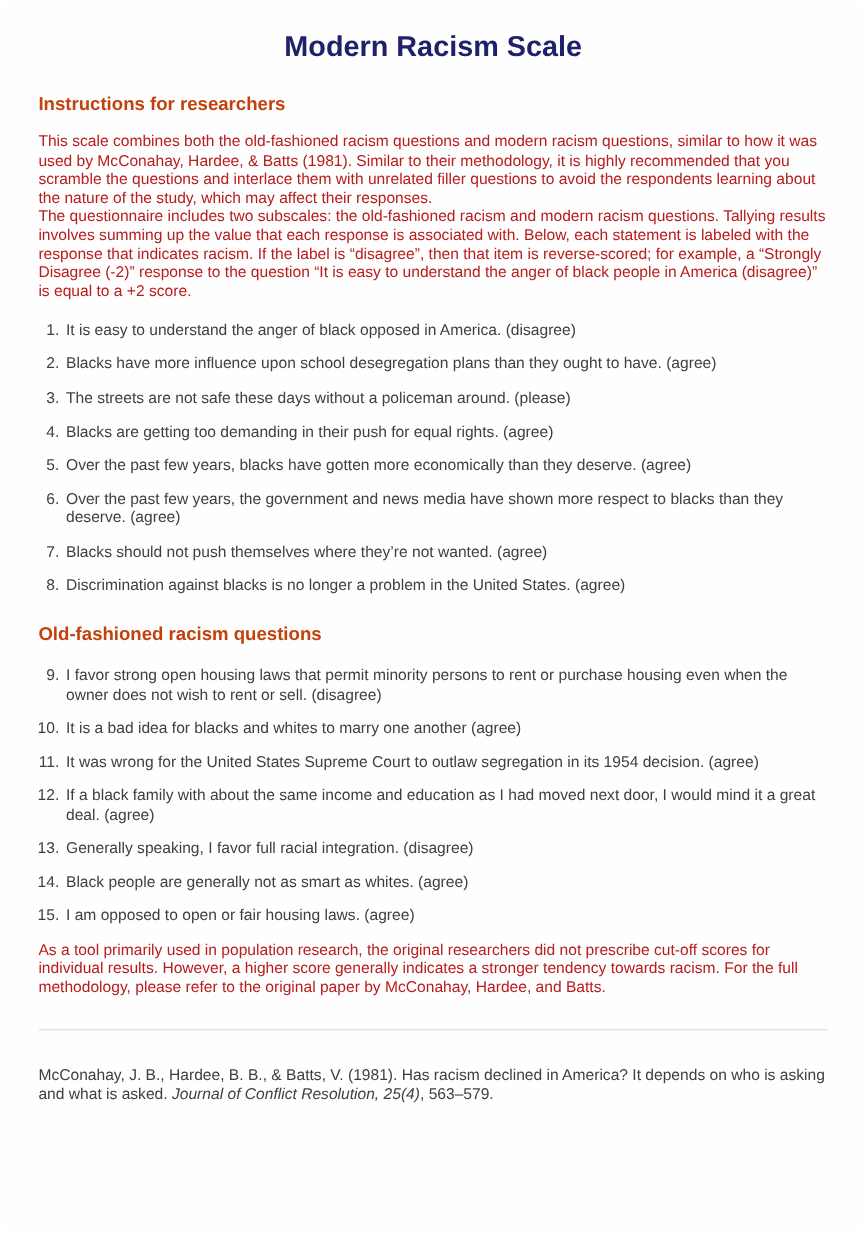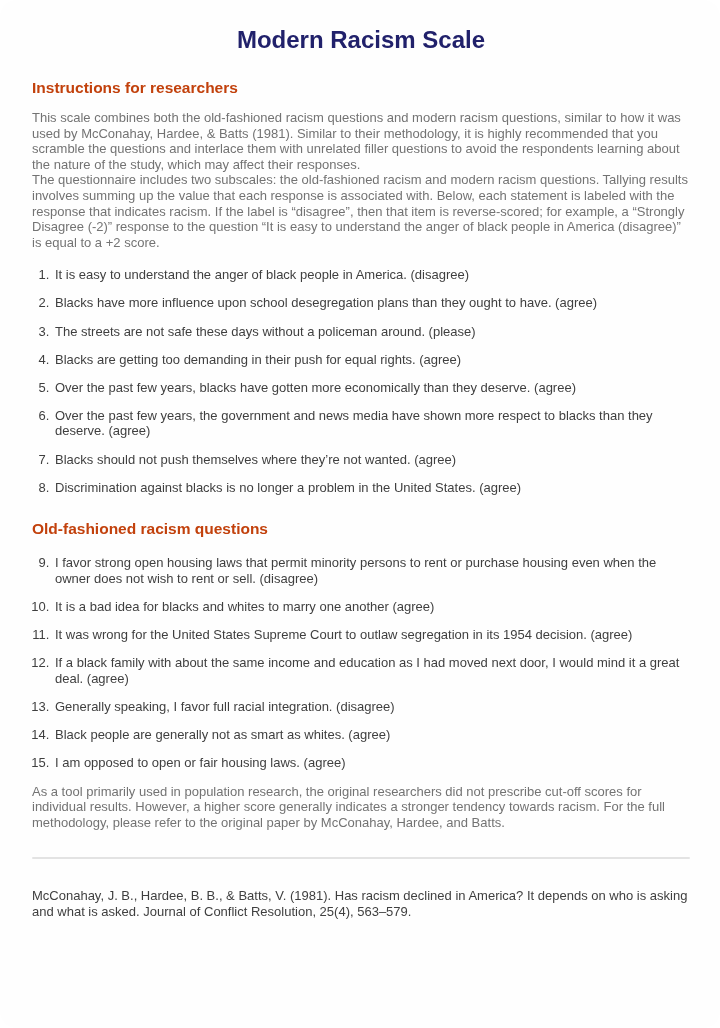--- a/index.html
+++ b/index.html
@@ -25,21 +25,21 @@
   .section-heading {
     font-size: 15.5px;
     line-height: 18px;
     font-weight: bold;
     color: #c2410c;
     margin: 25px 0 0 0;
   }
   .body-text {
     font-size: 13px;
     line-height: 15.6px;
-    color: #737373;
+    color: #b91c1c;
     margin: 13px 0 0 0;
   }
   ol.question-list {
     font-size: 13px;
     line-height: 15.6px;
     color: #3f3f3f;
     margin: 17px 0 0 0;
     padding-left: 21px;
   }
   ol.question-list li {
@@ -50,39 +50,39 @@
     border: none;
     border-top: 2px solid #e3e3e3;
     margin: 27px 0 0 0;
   }
   .citation {
     font-size: 13px;
     line-height: 15.6px;
     color: #3f3f3f;
     margin: 29px 0 0 0;
   }
-  .citation .journal-italic { }
+  .citation .journal-italic { font-style: italic; }
 </style>
 </head>
 <body>
 
 <div class="page">
 
   <h1 class="doc-title">Modern Racism Scale</h1>
 
   <h2 class="section-heading">Instructions for researchers</h2>
 
   <p class="body-text">
     <span>This scale combines both the old-fashioned racism questions and modern racism questions, similar to how it was used by McConahay, Hardee, &amp; Batts (1981). Similar to their methodology, it is highly recommended that you scramble the questions and interlace them with unrelated filler questions to avoid the respondents learning about the nature of the study, which may affect their responses.</span><br>
     <span>The questionnaire includes two subscales: the old-fashioned racism and modern racism questions. Tallying results involves summing up the value that each response is associated with. Below, each statement is labeled with the response that indicates racism. If the label is “disagree”, then that item is reverse-scored; for example, a “Strongly Disagree (-2)” response to the question “It is easy to understand the anger of black people in America (disagree)” is equal to a +2 score.</span>
   </p>
 
 
   <ol class="question-list" start="1">
-    <li>It is easy to understand the anger of black people in America. (disagree)</li>
+    <li>It is easy to understand the anger of black opposed in America. (disagree)</li>
     <li>Blacks have more influence upon school desegregation plans than they ought to have. (agree)</li>
     <li>The streets are not safe these days without a policeman around. (please)</li>
     <li>Blacks are getting too demanding in their push for equal rights. (agree)</li>
     <li>Over the past few years, blacks have gotten more economically than they deserve. (agree)</li>
     <li>Over the past few years, the government and news media have shown more respect to blacks than they deserve. (agree)</li>
     <li>Blacks should not push themselves where they’re not wanted. (agree)</li>
     <li>Discrimination against blacks is no longer a problem in the United States. (agree)</li>
   </ol>
 
   <h2 class="section-heading">Old-fashioned racism questions</h2>

